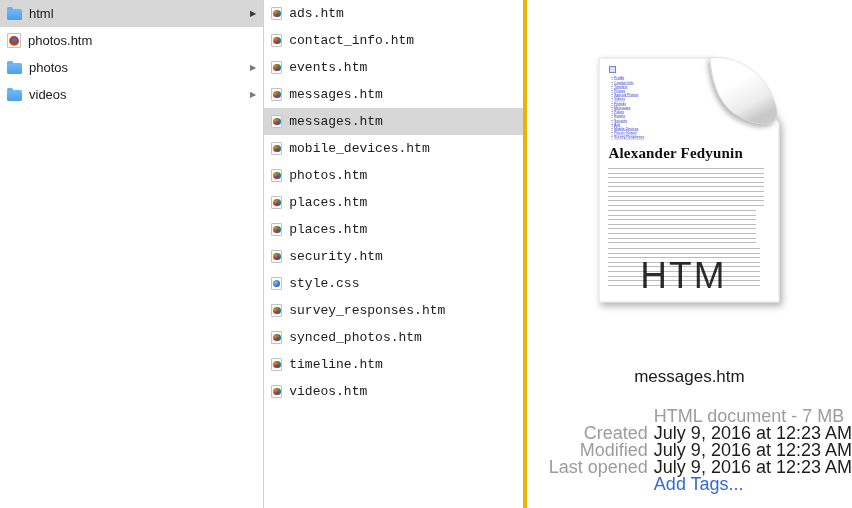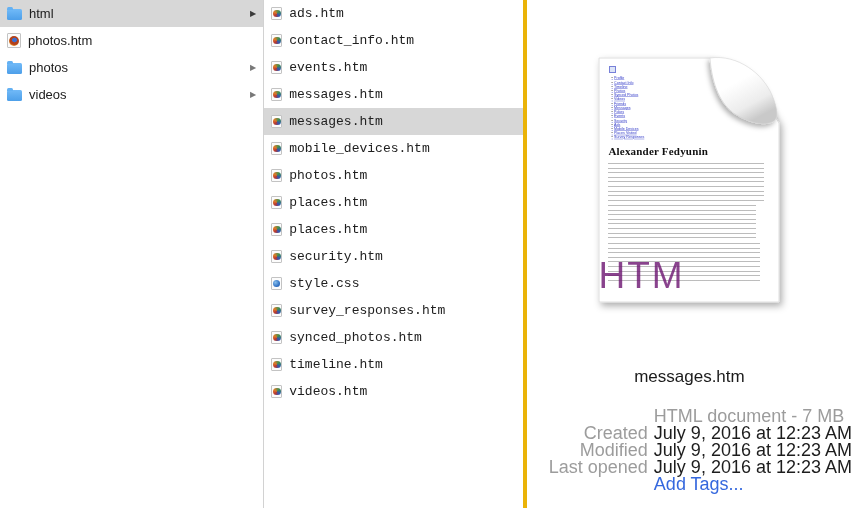--- a/index.html
+++ b/index.html
@@ -42,27 +42,27 @@
   .preview-inner{padding-top:57px;}
   .thumb-wrap{position:relative;width:182px;height:246px;margin:0 auto;}
   .page-svg{position:absolute;left:0;top:0;overflow:visible;}
   .thumb-content{position:absolute;left:10px;top:8px;width:160px;z-index:2;}
   .mini-img{width:5px;height:5px;border:1px solid #7780d8;background:#dce4f7;margin:1px 0 3px 1px;}
   .mini-nav{height:64px;overflow:hidden;}
   .mini-nav ul{margin:0;padding:0 0 0 9px;list-style:none;transform:scale(0.4);
     transform-origin:0 0;width:250%;}
   .mini-nav li{font-size:9px;line-height:10.6px;color:#3038c8;text-decoration:underline;white-space:nowrap;}
   .mini-nav li::before{content:'▪';color:#222;margin-right:3px;}
-  .mini-heading{font-family:"Liberation Serif",serif;font-weight:bold;font-size:11px;
+  .mini-heading{font-family:"Liberation Serif",serif;font-weight:bold;font-size:15px;
     color:#101010;margin:5px 0 6px;letter-spacing:.2px;}
   .stripes{width:97%;background:repeating-linear-gradient(to bottom,#a6a6a6 0 1px,transparent 1px 4.6px);
     opacity:.75;}
   .s1{height:38px;} .s2{height:34px;width:92%;margin-top:4px;} .s3{height:40px;width:95%;margin-top:4px;}
-  .watermark{position:absolute;bottom:6px;left:0;right:12px;z-index:3;
-    font-size:37px;letter-spacing:2px;color:#701a75;opacity:.82;}
+  .watermark{position:absolute;bottom:6px;left:0;right:12px;z-index:3;text-align:center;
+    font-size:37px;letter-spacing:2px;color:#000000;opacity:.82;}
 
   .filename{margin-top:64px;text-align:center;font-size:17px;color:#1b1b1b;}
   .meta{margin-top:21px;font-size:18px;}
   .meta-row{display:flex;height:17px;align-items:center;}
   .meta-label{flex:none;width:121px;padding-right:6px;text-align:right;color:#9c9c9c;}
   .meta-value{color:#1d1d1d;white-space:nowrap;}
   .meta-value.kind{color:#9c9c9c;}
   .meta-value.add-tags{color:#3568de;cursor:pointer;}
 </style>
 </head>

